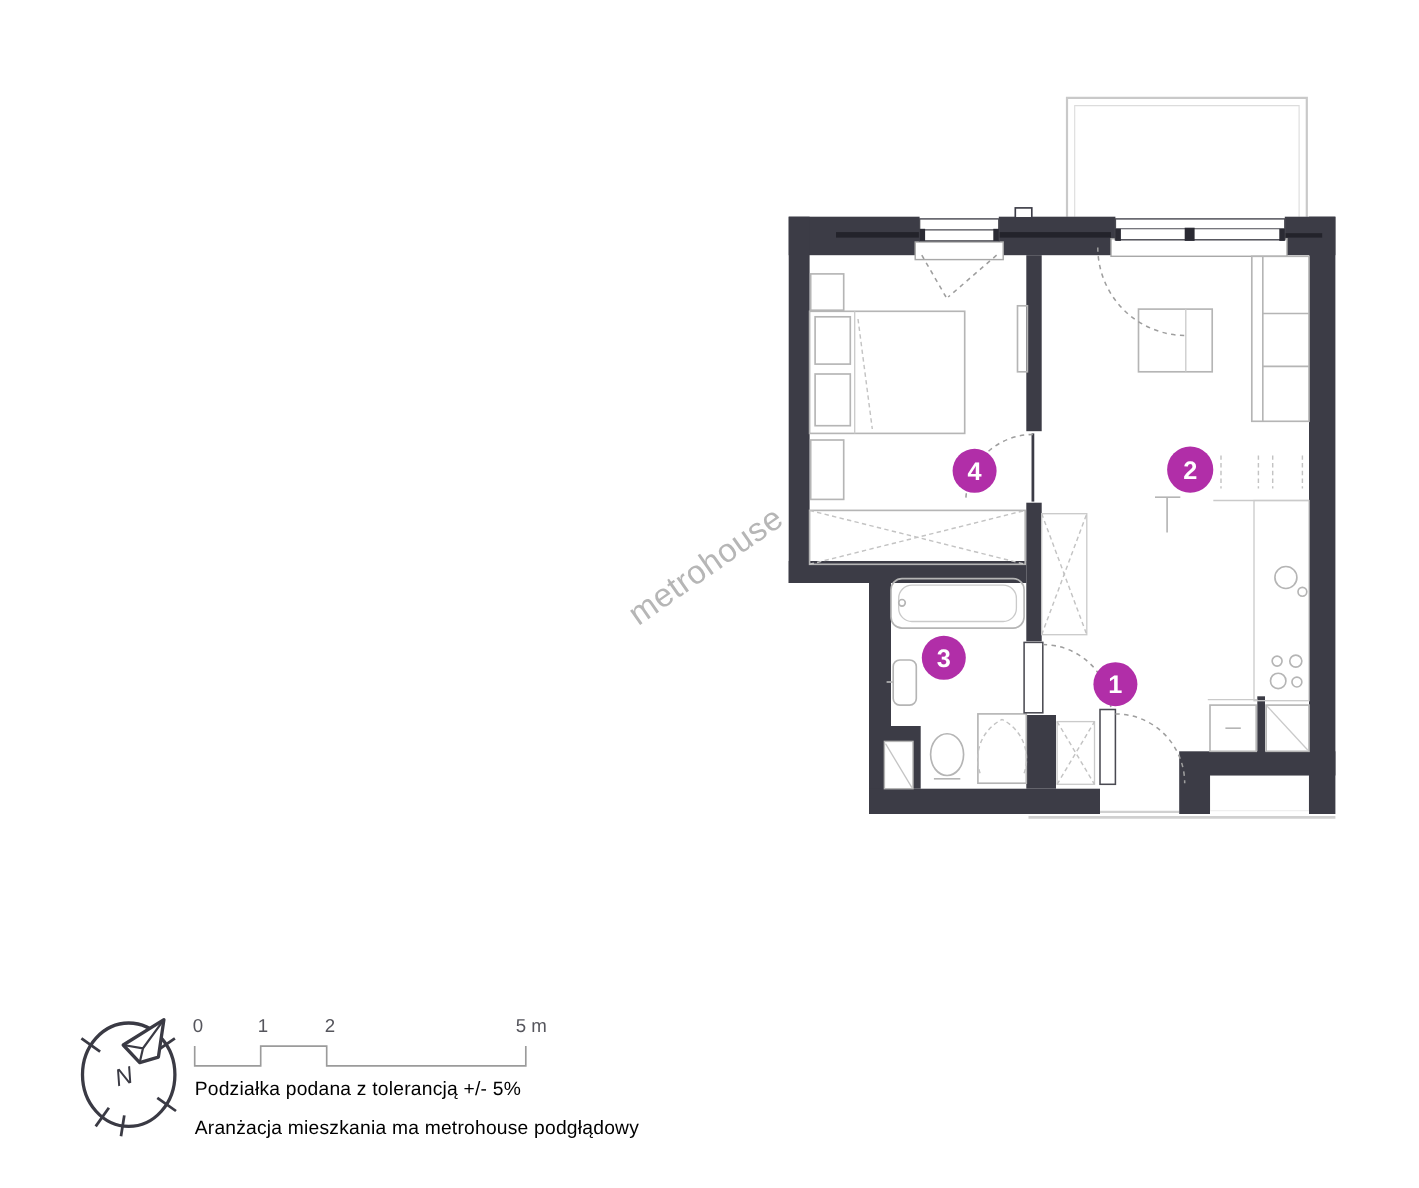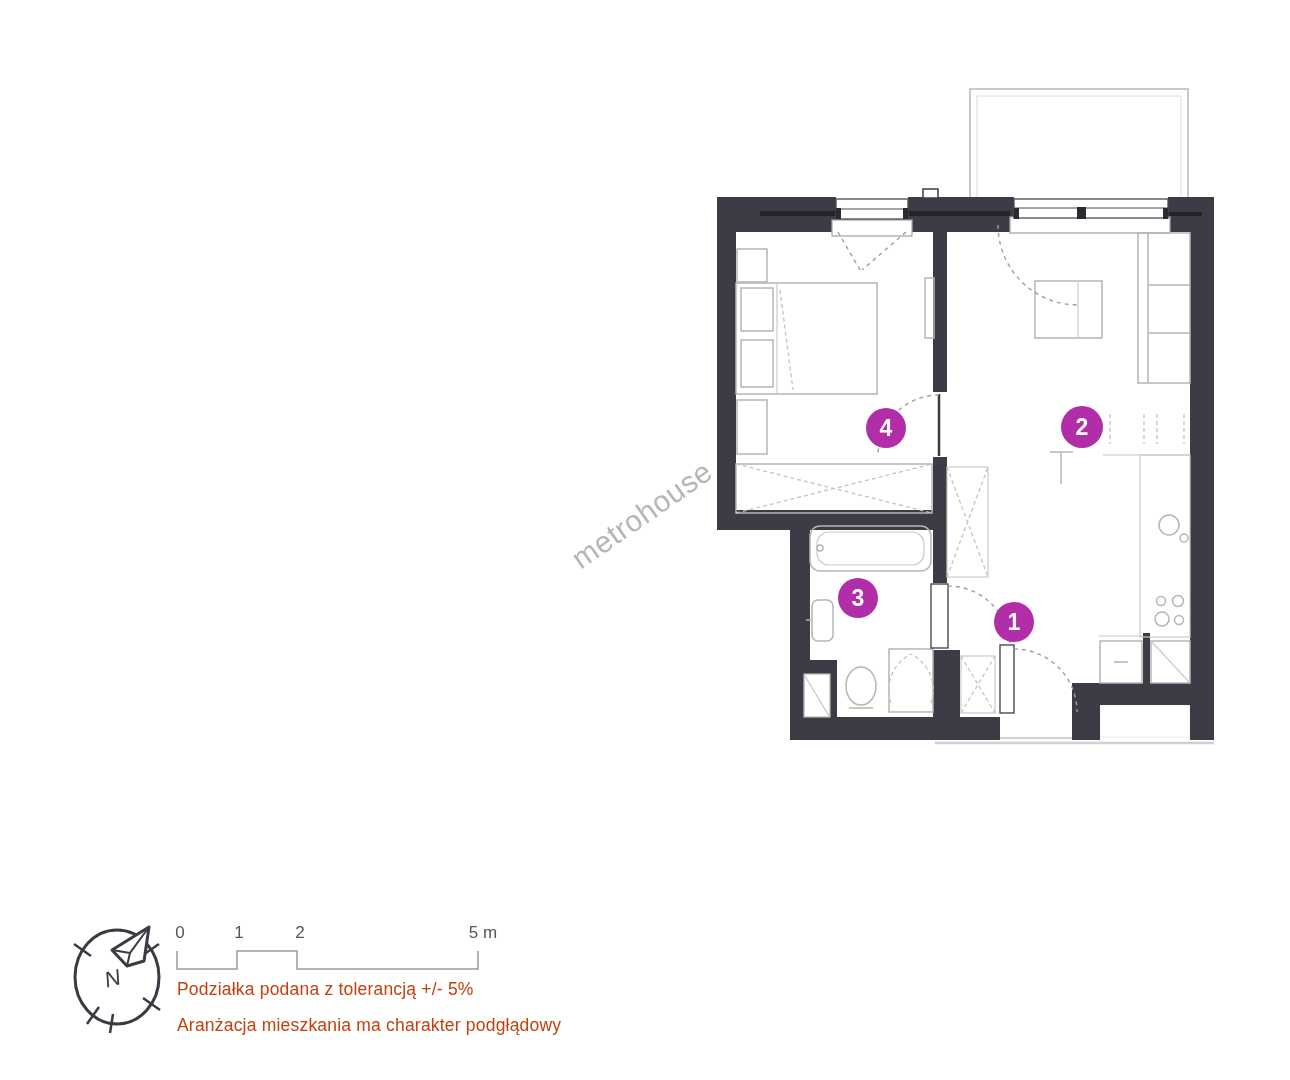--- a/index.html
+++ b/index.html
@@ -5,21 +5,21 @@
   html,body{margin:0;padding:0;background:#ffffff;}
   .canvas{position:relative;width:1290px;height:1080px;background:#ffffff;overflow:hidden;
           font-family:"Liberation Sans",sans-serif;}
   svg text{font-family:"Liberation Sans",sans-serif;}
   .furn{stroke:#b5b5b5;stroke-width:1.5;fill:none;}
   .furnlight{stroke:#cacaca;stroke-width:1.2;fill:none;}
   .dash{stroke:#9e9e9e;stroke-width:1.4;fill:none;stroke-dasharray:4 4;}
   .dashlight{stroke:#c3c3c3;stroke-width:1.3;fill:none;stroke-dasharray:4 3;}
   .marker-num{font-size:23px;font-weight:bold;fill:#ffffff;text-anchor:middle;}
   .scale-num{font-size:17px;fill:#55555c;text-anchor:middle;}
-  .note{position:absolute;left:177px;font-size:17.5px;color:#c2410c;letter-spacing:0.2px;}
+  .note{position:absolute;left:177px;font-size:17.5px;color:#000000;letter-spacing:0.2px;}
   .watermark{position:absolute;left:527px;top:498px;width:230px;text-align:center;
              font-size:30px;color:#b6b6b6;transform:rotate(-35deg);letter-spacing:0.5px;}
 </style>
 </head>
 <body>
 
 <div class="canvas">
 
   <svg width="1290" height="1080" viewBox="0 0 1290 1080" style="position:absolute;left:0;top:0;">
 
@@ -201,15 +201,15 @@
       <text class="scale-num" x="180" y="938">0</text>
       <text class="scale-num" x="239" y="938">1</text>
       <text class="scale-num" x="300" y="938">2</text>
       <text class="scale-num" x="483" y="938">5 m</text>
     </g>
   </svg>
 
   <div class="watermark">metrohouse</div>
 
   <div class="note" style="top:979px;">Podziałka podana z tolerancją +/- 5%</div>
-  <div class="note" style="top:1015px;">Aranżacja mieszkania ma charakter podgłądowy</div>
+  <div class="note" style="top:1015px;">Aranżacja mieszkania ma metrohouse podgłądowy</div>
 
 </div>
 
 </body></html>

